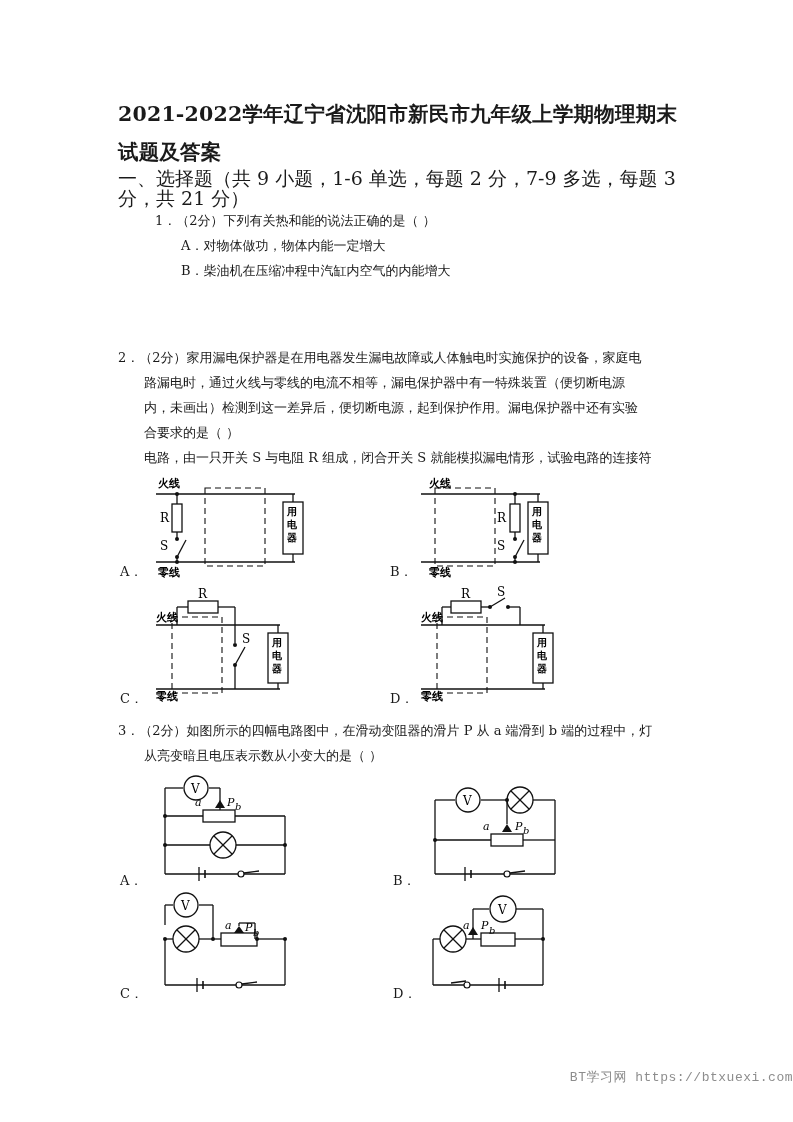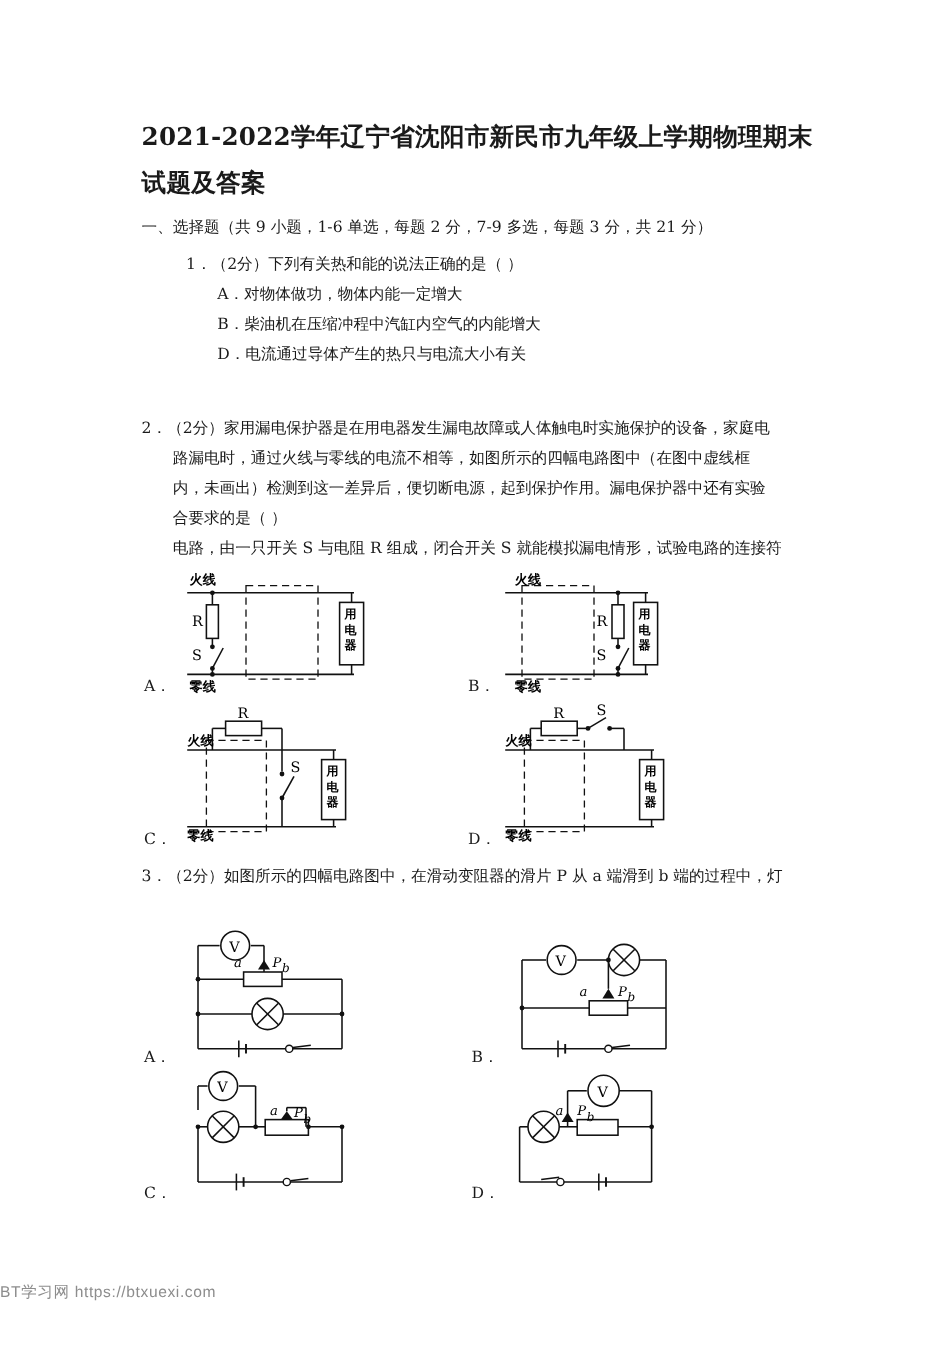--- a/index.html
+++ b/index.html
@@ -13,34 +13,34 @@
     overflow: hidden;
   }
   .page { position:absolute; left:0; top:0; width:658px; height:1122px; }
 
   .title {
     position:absolute; left:118px; top:95px; width:570px;
     font-size: 20.5px; font-weight: 700; line-height: 38px;
     letter-spacing: 0.2px;
   }
   .section-head {
-    position:absolute; left:118px; top:180px; width:580px;
-    font-size: 13px; line-height: 20px;
+    position:absolute; left:118px; top:168px; width:580px;
+    font-size: 19px; line-height: 20px;
   }
   .q {
     position:absolute; font-size: 13px; line-height: 25px;
   }
   .q-para { padding-left: 26px; text-indent: -26px; }
   .q-para2 { padding-left: 26px; }
 
   
   .footer {
     position:absolute; left:0; top:1068px; width:793px;
-    text-align:left; font-size:13px; color:#8d8d8d;
-    font-family:Liberation Sans, sans-serif;
+    text-align:right; font-size:13px; color:#8d8d8d;
+    font-family:Liberation Mono, monospace;
     letter-spacing:0.5px;
   }
 
   
   .diagram { position:absolute; }
   .diagram svg { display:block; overflow:visible; }
   .opt-label {
     position:absolute; font-size:13px;
     font-family:"DejaVu Serif","Liberation Serif",serif;
   }
@@ -55,28 +55,27 @@
   <div class="title">2021-2022学年辽宁省沈阳市新民市九年级上学期物理期末试题及答案</div>
 
   <div class="section-head">一、选择题（共 9 小题，1-6 单选，每题 2 分，7-9 多选，每题 3 分，共 21 分）</div>
 
   <div class="q" style="left:118px; top:208px; width:580px;margin-left:37px;">
     <div class="q-para">
       <span>1．</span><span>（2分）</span><span>下列有关热和能的说法正确的是（      ）</span>
     </div>
     <div class="q-para2">A．对物体做功，物体内能一定增大</div>
     <div class="q-para2">B．柴油机在压缩冲程中汽缸内空气的内能增大</div>
-    <div class="q-para2">D．电流通过导体产生的热只与电流大小有关</div>
   </div>
 
   <div class="q" style="left:118px; top:345px; width:580px;">
     <div class="q-para">
       <span>2．</span><span>（2分）</span><span>家用漏电保护器是在用电器发生漏电故障或人体触电时实施保护的设备，家庭电</span>
     </div>
-    <div class="q-para2">路漏电时，通过火线与零线的电流不相等，如图所示的四幅电路图中（在图中虚线框</div>
+    <div class="q-para2">路漏电时，通过火线与零线的电流不相等，漏电保护器中有一特殊装置（便切断电源</div>
     <div class="q-para2">内，未画出）检测到这一差异后，便切断电源，起到保护作用。漏电保护器中还有实验</div>
     <div class="q-para2">合要求的是（      ）</div>
     <div class="q-para2">电路，由一只开关 S 与电阻 R 组成，闭合开关 S 就能模拟漏电情形，试验电路的连接符</div>
   </div>
 
   <div class="diagram" style="left:150px; top:478px;">
     <svg width="200" height="100" viewBox="0 0 200 100">
 
       <rect x="55" y="10" width="60" height="78" fill="none" stroke="#111" stroke-width="1.1" stroke-dasharray="6,4"></rect>
 
@@ -196,20 +195,21 @@
       <text class="cnt" x="122" y="64" font-size="10">电</text>
       <text class="cnt" x="122" y="77" font-size="10">器</text>
     </svg>
   </div>
   <div class="opt-label" style="left:390px; top:690px;">D．</div>
 
   <div class="q" style="left:118px; top:718px; width:580px;">
     <div class="q-para">
       <span>3．</span><span>（2分）</span><span>如图所示的四幅电路图中，在滑动变阻器的滑片 P 从 a 端滑到 b 端的过程中，灯</span>
     </div>
+    <div class="q-para2">从亮变暗且电压表示数从小变大的是（      ）</div>
   </div>
 
   <div class="diagram" style="left:155px; top:778px;">
     <svg width="210" height="105" viewBox="0 0 210 105">
 
       <line x1="10" y1="38" x2="130" y2="38" stroke="#111" stroke-width="1.3"></line>
       <line x1="10" y1="38" x2="10" y2="96" stroke="#111" stroke-width="1.3"></line>
       <line x1="130" y1="38" x2="130" y2="96" stroke="#111" stroke-width="1.3"></line>
       <line x1="10" y1="96" x2="130" y2="96" stroke="#111" stroke-width="1.3"></line>
 

